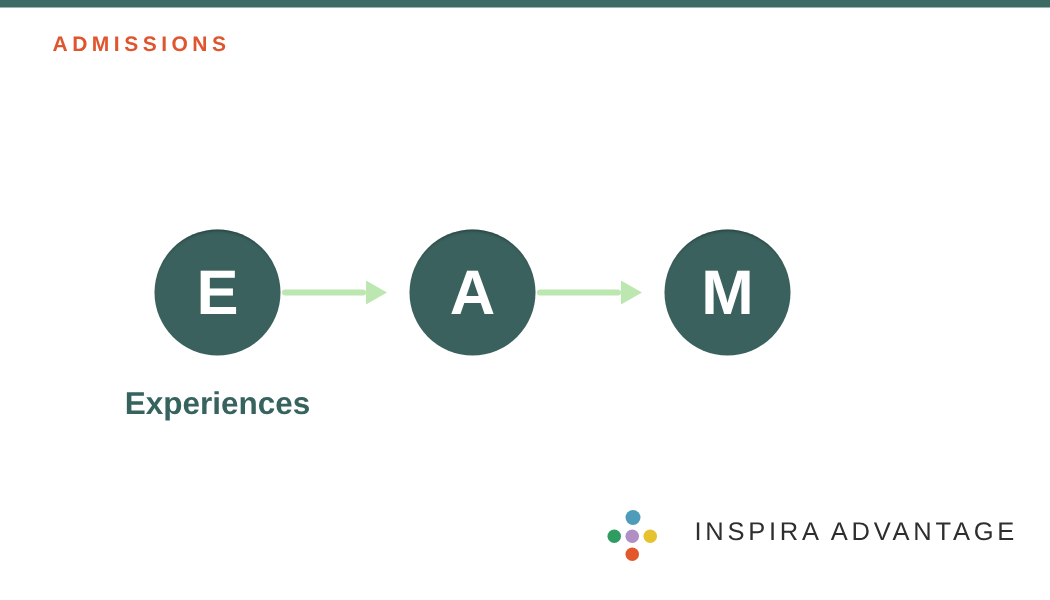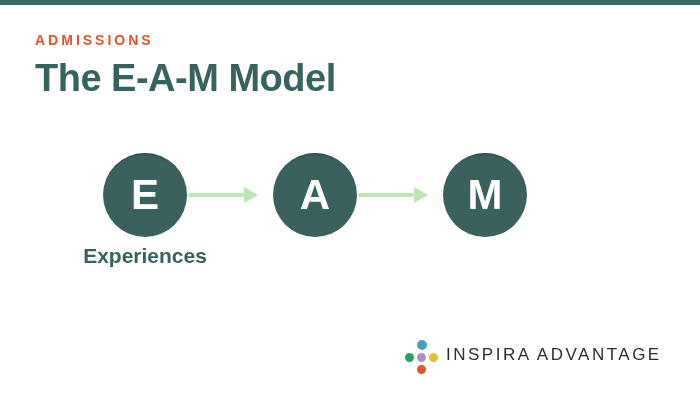--- a/index.html
+++ b/index.html
@@ -12,21 +12,21 @@
   }
   .slide { position: absolute; inset: 0; background: #ffffff; }
 
   .top-bar {
     position: absolute;
     top: 0; left: 0;
     width: 100%; height: 5px;
     background: #3e6a65;
   }
 
-  .header { position: absolute; left: 35px; top: 32px; }
+  .header { position: absolute; left: 35px; top: 21px; }
   .eyebrow {
     font-size: 14px;
     font-weight: bold;
     letter-spacing: 3px;
     color: #e0552e;
   }
   .title {
     margin-top: 9px;
     font-size: 38px;
     font-weight: bold;
@@ -51,21 +51,21 @@
     justify-content: center;
     box-shadow: inset 0 3px 2px -2px rgba(22, 44, 42, 0.55);
   }
   .letter {
     color: #ffffff;
     font-size: 42px;
     font-weight: bold;
     line-height: 1;
   }
   .node-label {
-    margin-top: 7px;
+    margin-top: 21px;
     font-size: 21px;
     font-weight: bold;
     color: #37635f;
   }
 
   .arrow {
     position: absolute;
     top: 187px;
     width: 70px; height: 16px;
     display: flex;
@@ -81,21 +81,21 @@
     width: 14px; height: 16px;
     background: #bce7b0;
     clip-path: polygon(0 0, 100% 50%, 0 100%);
   }
 
   .logo {
     position: absolute;
     left: 404px; top: 337px;
     display: flex;
     align-items: center;
-    gap: 4px;
+    gap: 21px;
   }
   .dots { position: relative; width: 38px; height: 36px; }
   .dot { position: absolute; border-radius: 50%; }
   .dot-blue   { width: 10px; height: 10px; left: 12.5px; top: 2.5px;  background: #4f9cba; }
   .dot-green  { width: 9px;  height: 9px;  left: 1px;    top: 15.5px; background: #2f9c62; }
   .dot-purple { width: 9px;  height: 9px;  left: 13px;   top: 15.5px; background: #b18fc5; }
   .dot-yellow { width: 9px;  height: 9px;  left: 25px;   top: 15.5px; background: #e6c22e; }
   .dot-orange { width: 9px;  height: 9px;  left: 13px;   top: 28px;   background: #e2582a; }
   .brand {
     font-size: 17px;
@@ -106,21 +106,20 @@
 </style>
 </head>
 <body>
 
 <div class="slide">
 
   <div class="top-bar" style="background-color: rgb(62, 106, 101);"></div>
 
   <div class="header">
     <div class="eyebrow">ADMISSIONS</div>
-    <h1 class="title">The E-A-M Model</h1>
   </div>
 
   <div class="diagram">
 
     <div class="node" style="left:75px">
       <div class="circle" style="background-color: rgb(59, 97, 94);">
         <span class="letter">E</span>
       </div>
       <div class="node-label">Experiences</div>
     </div>

